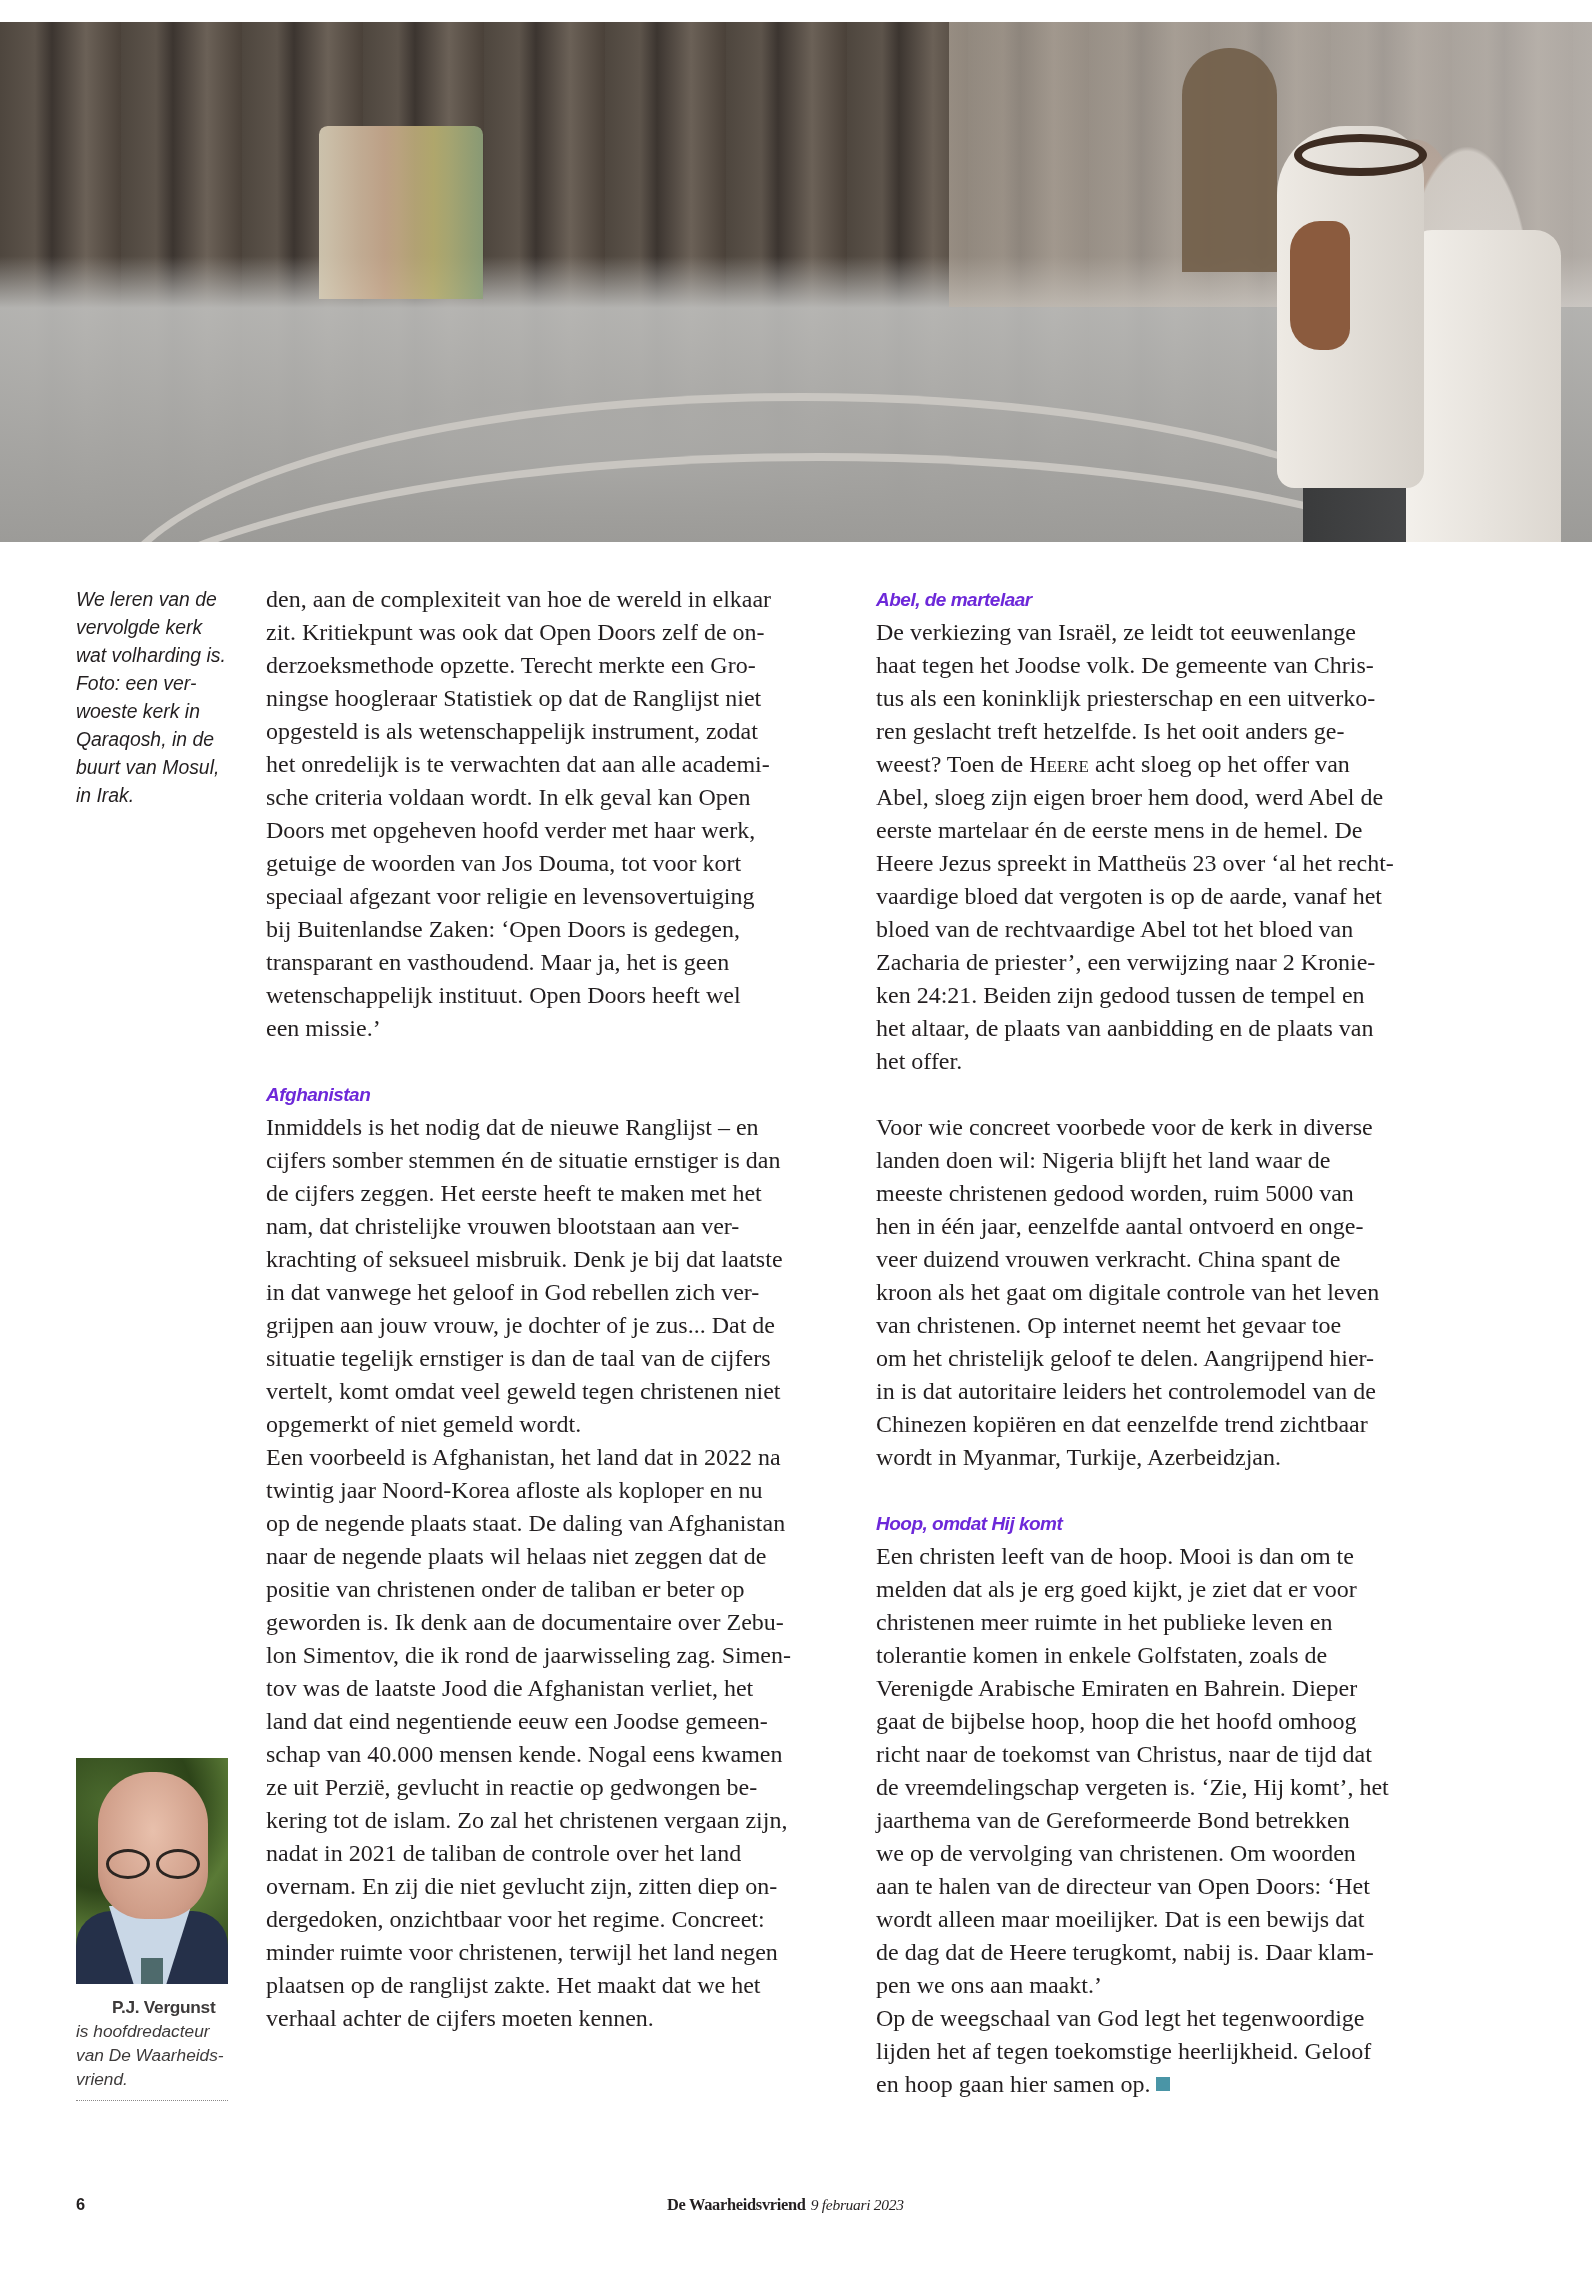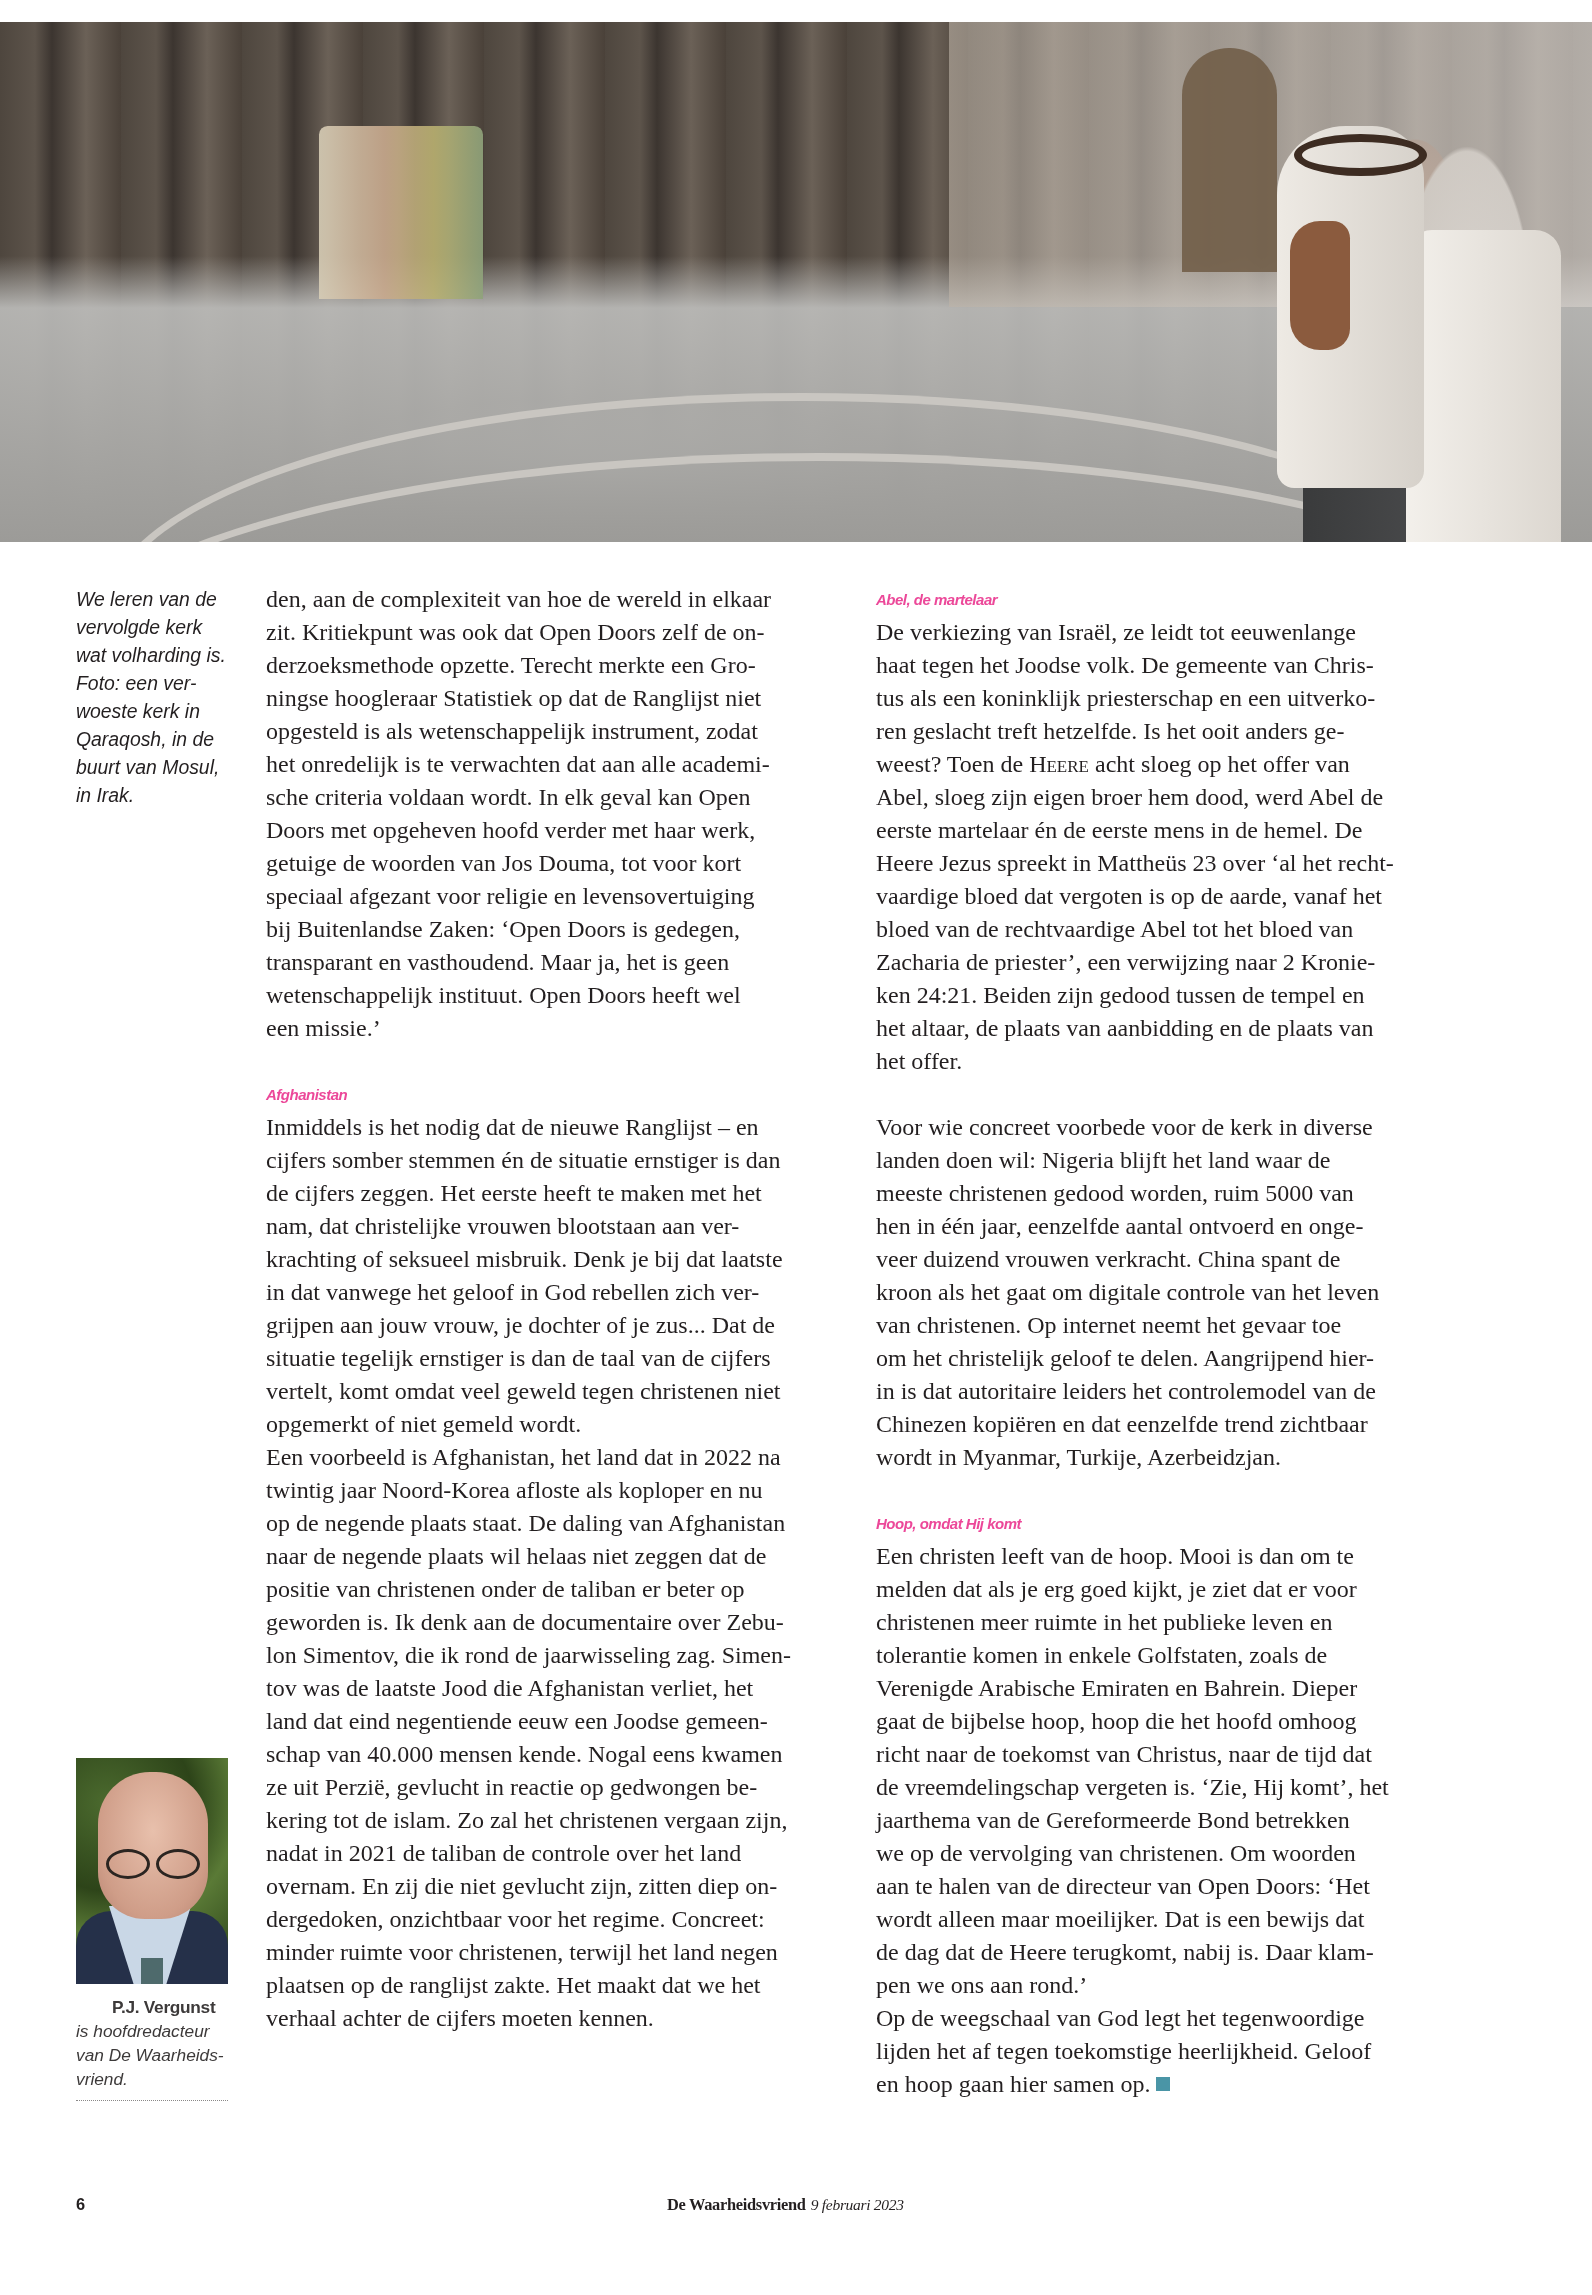--- a/index.html
+++ b/index.html
@@ -25,21 +25,21 @@
   .photo .person .face { position: absolute; left: 13px; top: 95px; width: 60px; height: 129px; background: #8b5b3e; border-radius: 30px 17.3px 21.6px 30px; }
   .photo .person .agal { position: absolute; left: 17.3px; top: 8.6px; width: 117px; height: 26px; border: 8.6px solid #3d2c22; border-radius: 50%; }
 
   .caption { position: absolute; left: 76px; top: 585px; width: 155px; font-family: "Liberation Sans", sans-serif; font-style: italic; font-size: 19.4px; line-height: 28px; color: #231f20; }
 
   .col { position: absolute; top: 583px; font-size: 24px; line-height: 33px; color: #231f20; }
   .col p { margin: 0; white-space: nowrap; }
   .col-left { left: 266px; width: 570px; }
   .col-right { left: 876px; width: 570px; }
   .col .gap { height: 33px; }
-  .heading { font-family: "Liberation Sans", sans-serif; font-style: italic; font-weight: bold; color: #ec4899; font-size: 15px; line-height: 33px; letter-spacing: -0.5px; white-space: nowrap; }
+  .heading { font-family: "Liberation Sans", sans-serif; font-style: italic; font-weight: bold; color: #6d28d9; font-size: 19px; line-height: 33px; letter-spacing: -0.5px; white-space: nowrap; }
   .smallcaps { font-variant: small-caps; }
   .end-square { display: inline-block; width: 14px; height: 14px; background: #4a95a6; vertical-align: 0.9px; margin-left: 5.2px; }
 
   .author { position: absolute; left: 76px; top: 1758px; width: 152px; }
   .author .portrait { width: 152px; height: 226px; position: relative; overflow: hidden;
     background: radial-gradient(circle at 20% 20%, #4b6a2e, #2d4419 40%, #5a7a36 60%, #243a14 100%); }
   .author .portrait .suit { position: absolute; left: 0; bottom: 0; width: 152px; height: 73px; background: #253049; border-radius: 35px 35px 0 0; }
   .author .portrait .collar { position: absolute; left: 33px; bottom: 0; width: 82px; height: 78px; background: #c9d7e6; clip-path: polygon(0 0, 100% 0, 70% 100%, 30% 100%); }
   .author .portrait .tie { position: absolute; left: 65px; bottom: 0; width: 22.4px; height: 26px; background: #4e6a6c; }
   .author .portrait .head { position: absolute; left: 21.6px; top: 14px; width: 110px; height: 147px; background: radial-gradient(ellipse at 50% 40%, #e8c0ac, #cf9d88 70%, #b78472); border-radius: 52px 52px 47px 47px; }
@@ -180,21 +180,21 @@
         <p>tolerantie komen in enkele Golfstaten, zoals de</p>
         <p>Verenigde Arabische Emiraten en Bahrein. Dieper</p>
         <p>gaat de bijbelse hoop, hoop die het hoofd omhoog</p>
         <p>richt naar de toekomst van Christus, naar de tijd dat</p>
         <p>de vreemdelingschap vergeten is. ‘Zie, Hij komt’, het</p>
         <p>jaarthema van de Gereformeerde Bond betrekken</p>
         <p>we op de vervolging van christenen. Om woorden</p>
         <p>aan te halen van de directeur van Open Doors: ‘Het</p>
         <p>wordt alleen maar moeilijker. Dat is een bewijs dat</p>
         <p>de dag dat de Heere terugkomt, nabij is. Daar klam-</p>
-        <p>pen we ons aan rond.’</p>
+        <p>pen we ons aan maakt.’</p>
         <p>Op de weegschaal van God legt het tegenwoordige</p>
         <p>lijden het af tegen toekomstige heerlijkheid. Geloof</p>
       </div>
     <p><span>en hoop gaan hier samen op.</span><span class="end-square"></span></p>
   </div>
 </div>
 
 <div class="author">
   <div class="portrait">
     <div class="suit"></div>

